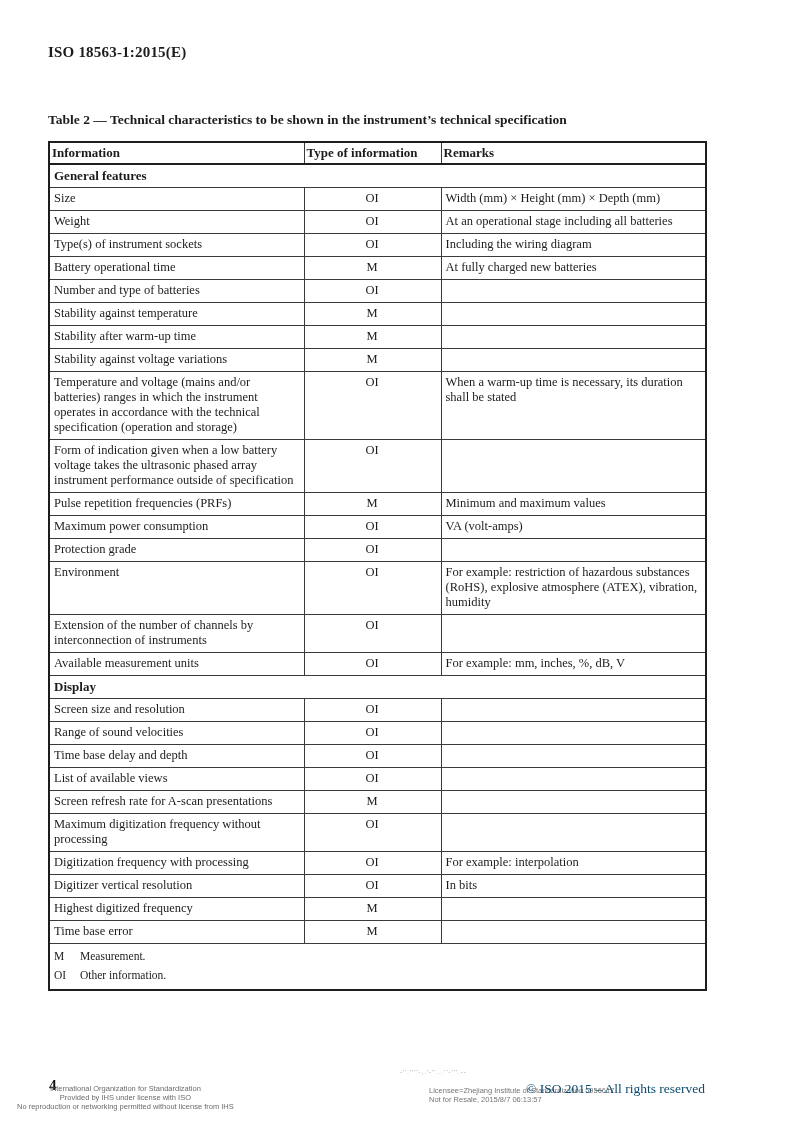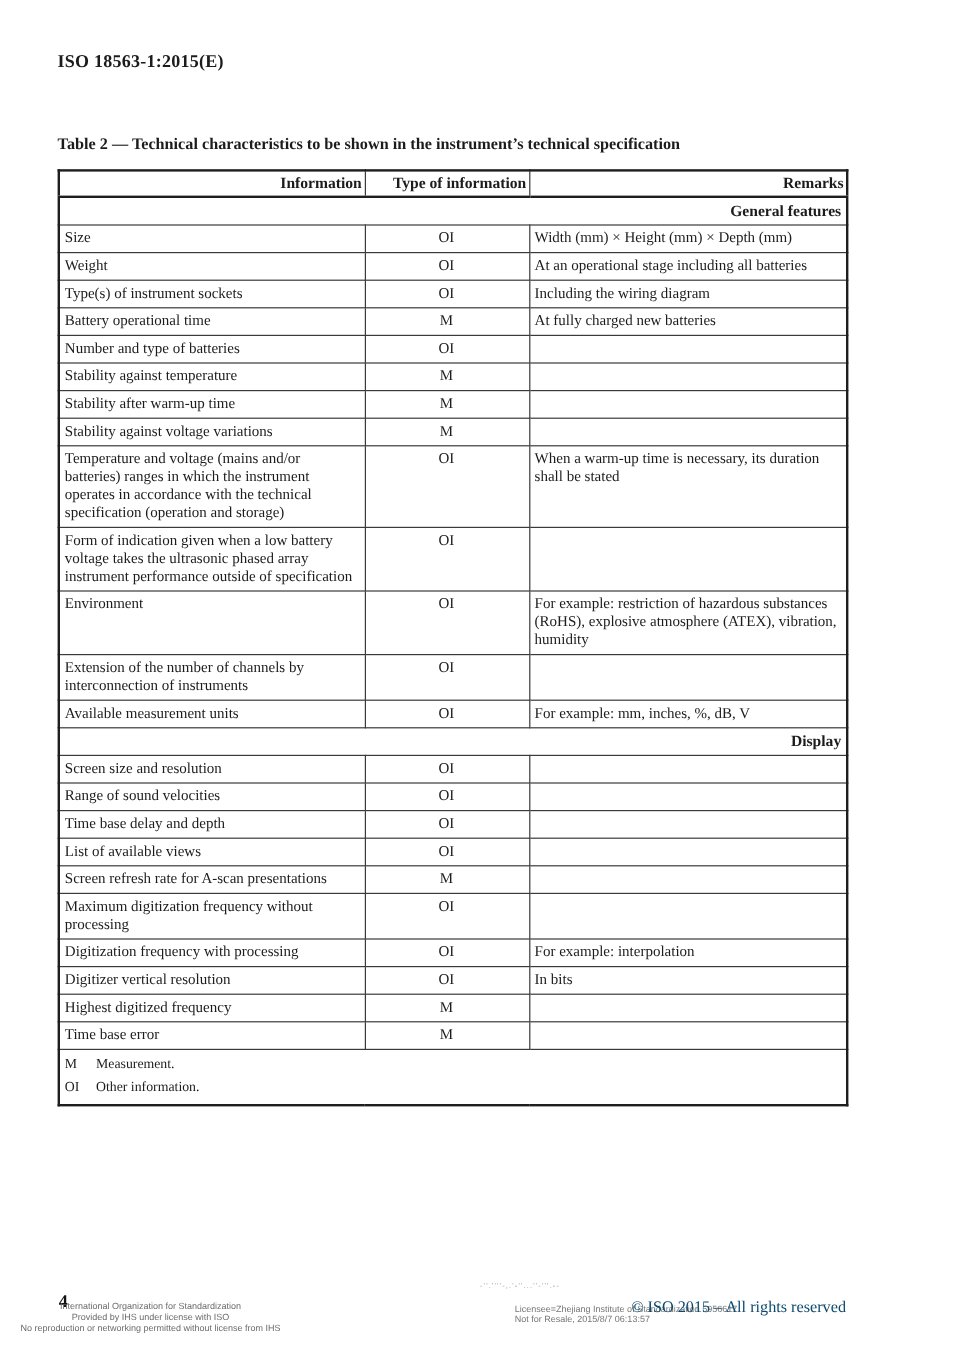--- a/index.html
+++ b/index.html
@@ -27,29 +27,28 @@
   col.c-type { width: 137px; }
   col.c-remarks { width: 265px; }
   table.spec th, table.spec td {
     border: 1px solid #3a3a3a;
     font-size: 12.5px; line-height: 15px;
     padding: 3px 5px 4px 4px;
     vertical-align: top;
     word-wrap: break-word;
   }
   table.spec thead th {
-    font-size: 13px; font-weight: bold; text-align: right;
+    font-size: 13px; font-weight: bold; text-align: left;
     border-bottom: 2px solid #1e1e1e;
     padding: 2px 2px 3px 2px;
   }
   td.type-cell { text-align: center; }
   tr.section-row td {
     font-weight: bold; font-size: 13px;
     padding: 3px 4px 4px 4px;
-    text-align: right;
   }
   tr.footnote-row td { padding: 3px 4px 7px 4px; }
   .fn-line { display: flex; font-size: 11.5px; line-height: 13px; margin-top: 3px; }
   .fn-line + .fn-line { margin-top: 6px; }
   .fn-abbr { width: 26px; flex: 0 0 26px; }
   
   .page-number {
     position: absolute; left: 49px; top: 1077px;
     font-size: 15px; font-weight: bold; color: #111;
   }
@@ -142,20 +141,35 @@
         <td class="type-cell">M</td>
         <td class="remarks-cell"></td>
       </tr>
       <tr>
         <td class="info-cell">Temperature and voltage (mains and/or batteries) ranges in which the instrument operates in accordance with the technical specification (operation and storage)</td>
         <td class="type-cell">OI</td>
         <td class="remarks-cell">When a warm-up time is necessary, its duration shall be stated</td>
       </tr>
       <tr>
         <td class="info-cell">Form of indication given when a low battery voltage takes the ultrasonic phased array instrument performance outside of specification</td>
+        <td class="type-cell">OI</td>
+        <td class="remarks-cell"></td>
+      </tr>
+      <tr>
+        <td class="info-cell">Pulse repetition frequencies (PRFs)</td>
+        <td class="type-cell">M</td>
+        <td class="remarks-cell">Minimum and maximum values</td>
+      </tr>
+      <tr>
+        <td class="info-cell">Maximum power consumption</td>
+        <td class="type-cell">OI</td>
+        <td class="remarks-cell">VA (volt-amps)</td>
+      </tr>
+      <tr>
+        <td class="info-cell">Protection grade</td>
         <td class="type-cell">OI</td>
         <td class="remarks-cell"></td>
       </tr>
       <tr>
         <td class="info-cell">Environment</td>
         <td class="type-cell">OI</td>
         <td class="remarks-cell">For example: restriction of hazardous substances (RoHS), explosive atmosphere (ATEX), vibration, humidity</td>
       </tr>
       <tr>
         <td class="info-cell">Extension of the number of channels by interconnection of instruments</td>

